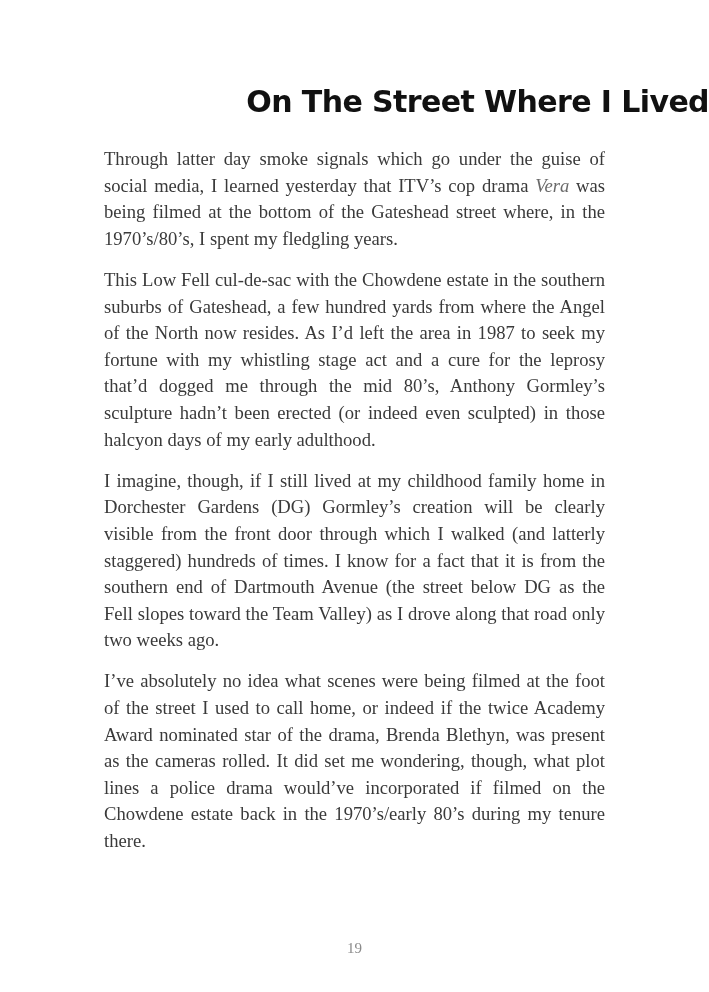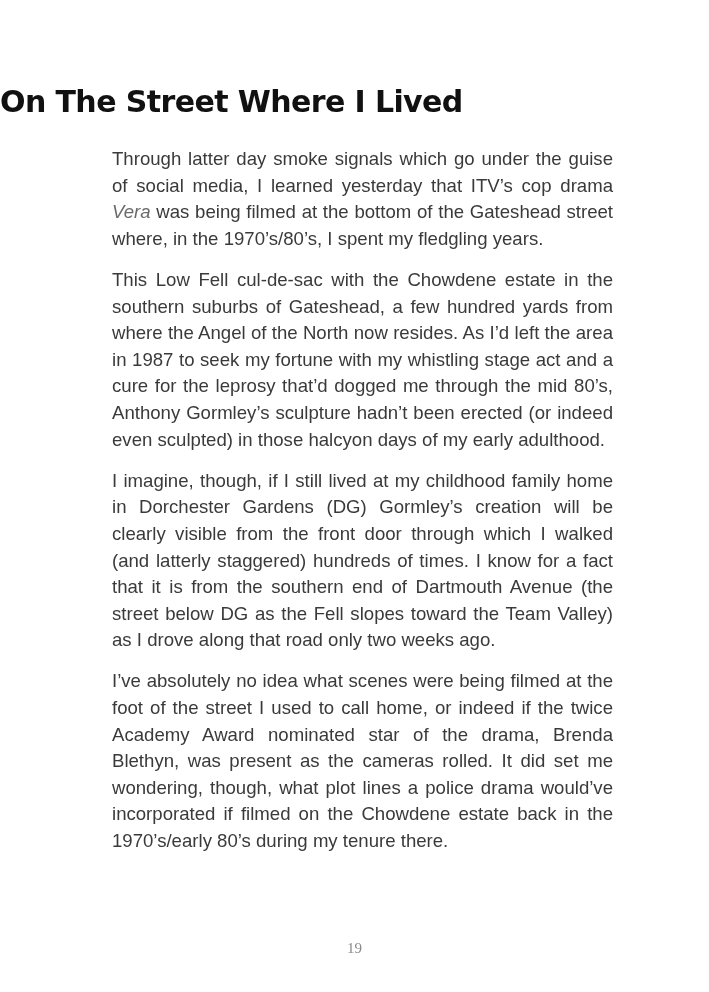--- a/index.html
+++ b/index.html
@@ -18,40 +18,39 @@
       left: 0; top: 0;
       width: 709px;
       height: 992px;
       background: #ffffff;
     }
     .title {
       position: absolute;
       left: 0;
       top: 82px;
       width: 709px;
-      text-align: left;
+      text-align: right;
       font-family: "DejaVu Sans", sans-serif;
       font-weight: bold;
       font-size: 30px;
       letter-spacing: -0.6px;
       color: #111111;
       margin: 0;
       line-height: 40px;
     }
     .body {
       position: absolute;
       left: 104px;
       top: 146px;
       width: 501px;
-      font-family: Liberation Sans, sans-serif;
+      font-family: Liberation Serif, serif;
       font-size: 18.6px;
       line-height: 26.6px;
       color: #3a3a3a;
       text-align: justify;
-      margin-left: 8px;
     }
     .body p {
       margin: 0 0 14.6px 0;
     }
     .body em {
       font-style: italic;
       color: #6a6a6a;
     }
     .page-number {
       position: absolute;

